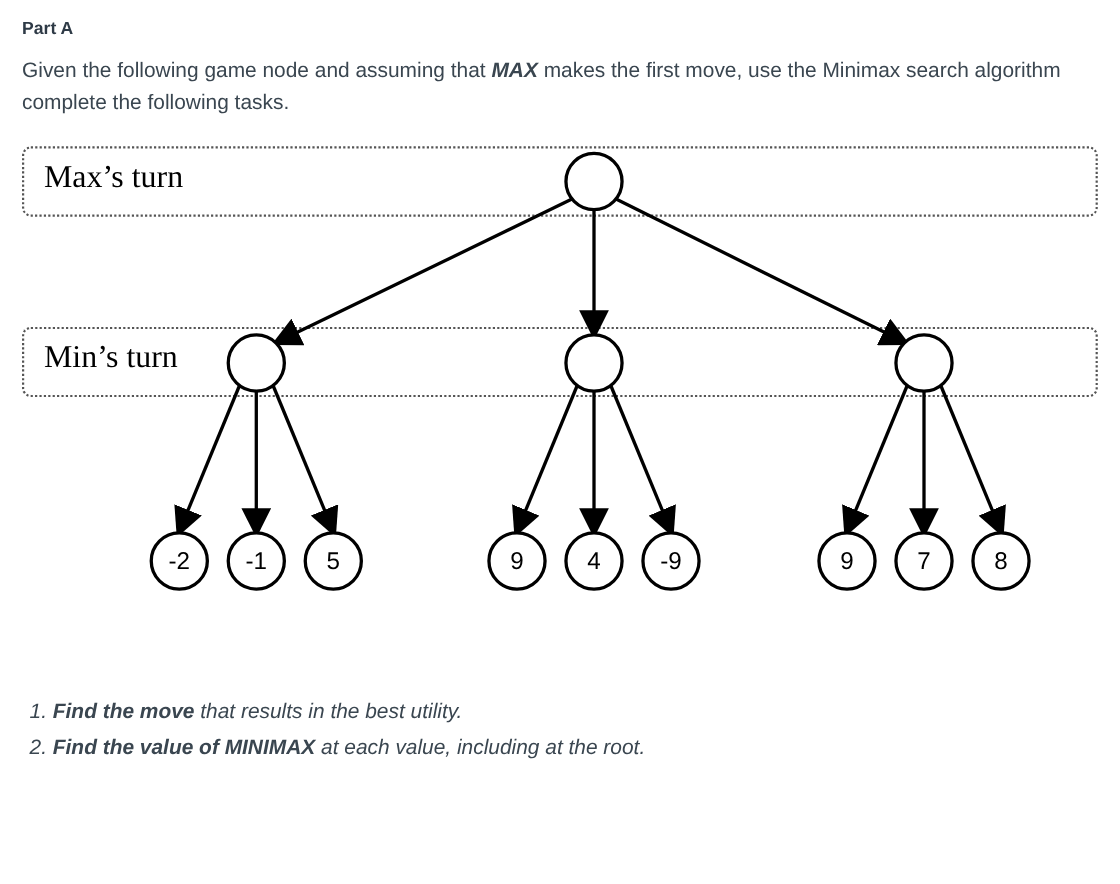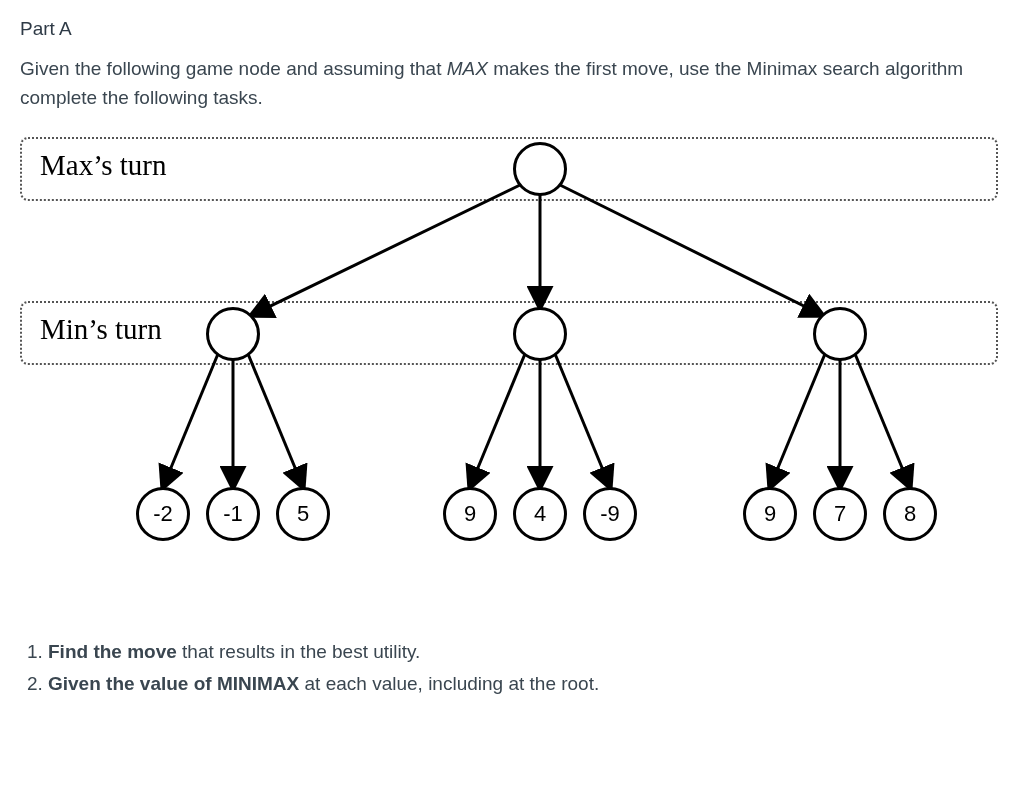--- a/index.html
+++ b/index.html
@@ -5,31 +5,31 @@
   body {
     margin: 0;
     padding: 18px 20px;
     font-family: "Segoe UI", "Helvetica Neue", Arial, sans-serif;
     color: #2e3a46;
     background: #fff;
     width: 1018px;
     box-sizing: border-box;
   }
   .heading {
-    font-weight: 400;
-    font-size: 19px;
+    font-weight: 700;
+    font-size: 16px;
     margin-bottom: 14px;
   }
   .intro {
     font-size: 19px;
     line-height: 1.55;
     color: #3a4650;
     margin-bottom: 24px;
   }
-  .intro em { font-style: italic; }
+  .intro em { font-style: italic; font-weight: bold; }
   .diagram {
     position: relative;
     width: 978px;
     height: 460px;
     margin-bottom: 40px;
   }
   .turn-box {
     position: absolute;
     left: 0;
     right: 0;
@@ -65,21 +65,21 @@
     width: 978px; height: 460px;
     pointer-events: none;
   }
   .tasks {
     font-size: 19px;
     line-height: 1.6;
     color: #3a4650;
     padding-left: 4px;
   }
   .tasks ol { margin: 0; padding-left: 24px; }
-  .tasks li { margin-bottom: 2px; }
+  .tasks li { margin-bottom: 2px; font-style: italic; }
 </style>
 </head>
 <body>
 
 <div class="heading">Part A</div>
 
 <div class="intro">
   <span>Given the following game node and assuming that </span><em>MAX</em><span> makes the first move, use the Minimax search algorithm complete the following tasks.</span>
 </div>
 
@@ -153,16 +153,16 @@
     </div>
 
 </div>
 
 <div class="tasks">
   <ol>
     <li>
       <b>Find the move</b><span> that results in the best utility.</span>
     </li>
     <li>
-      <b>Given the value of MINIMAX</b><span> at each value, including at the root.</span>
+      <b>Find the value of MINIMAX</b><span> at each value, including at the root.</span>
     </li>
   </ol>
 </div>
 
 </body></html>

